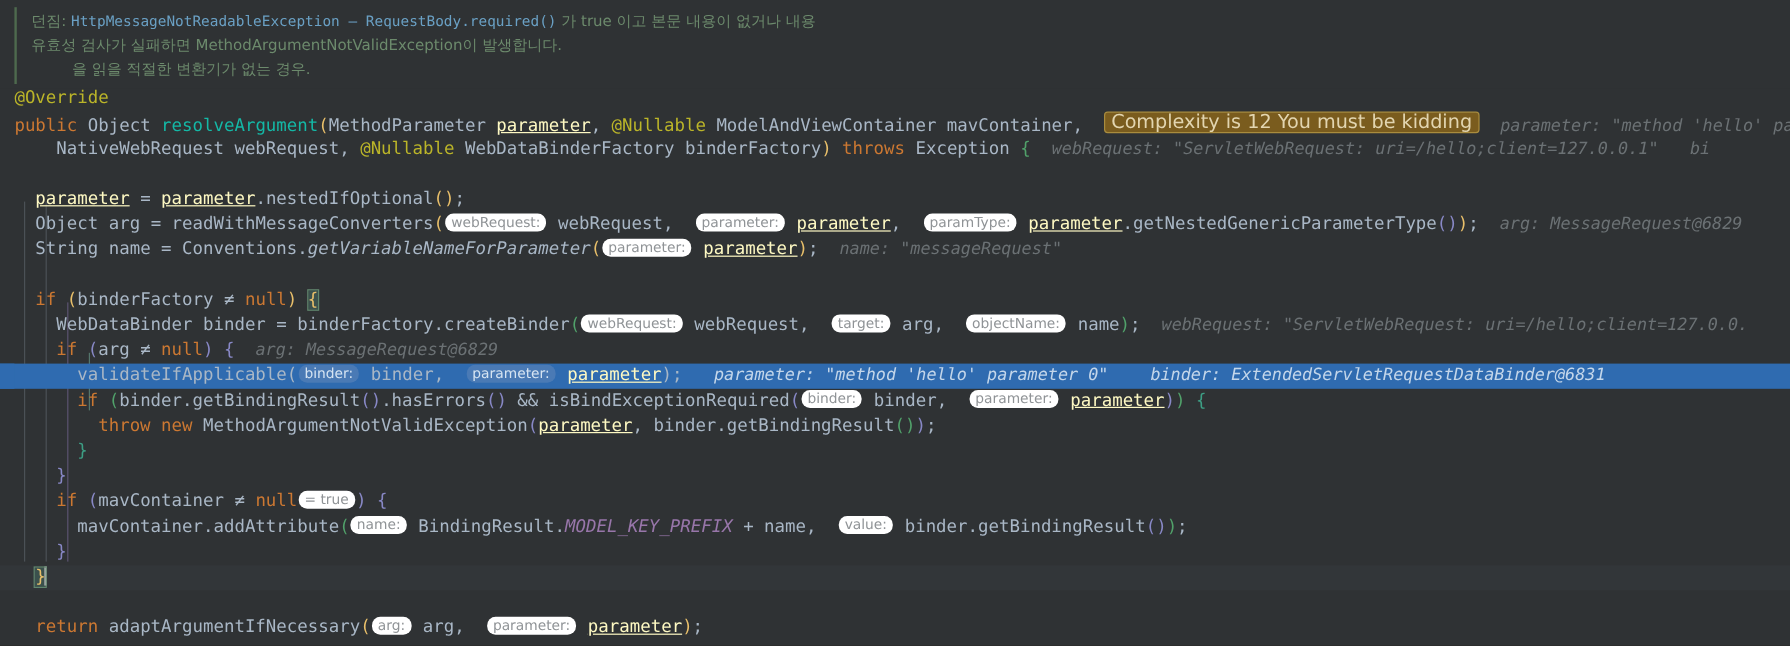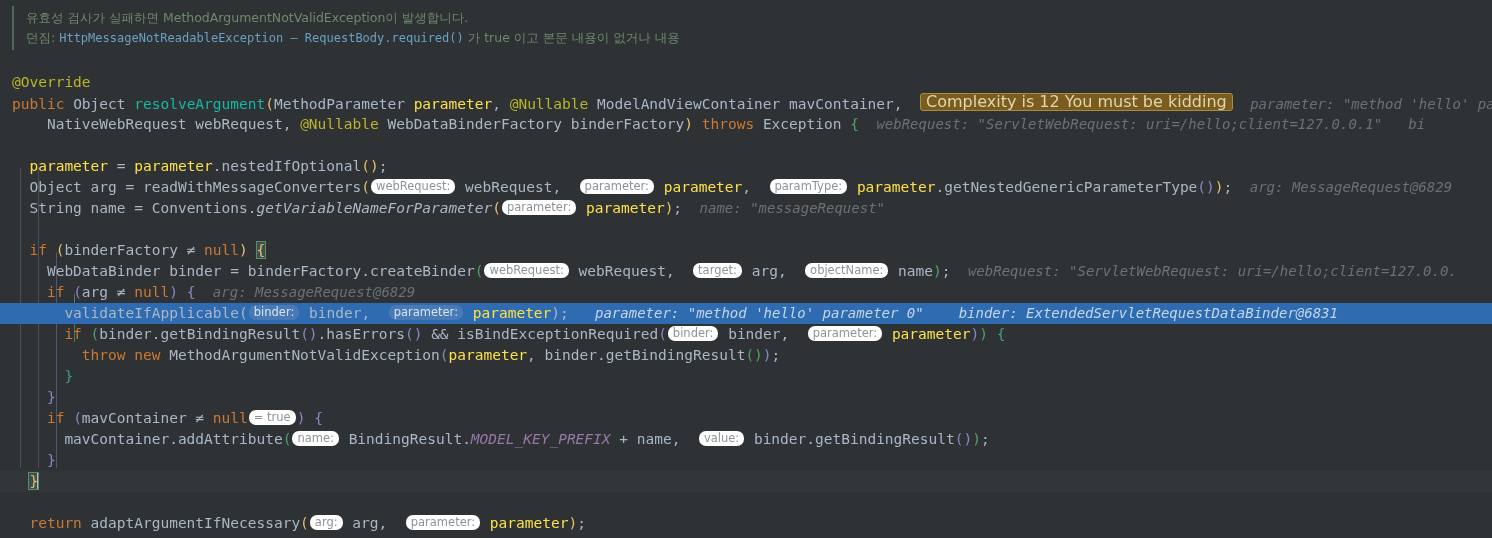--- a/index.html
+++ b/index.html
@@ -98,21 +98,21 @@
   .guide.g-purple { background: #5b5470; }
 
   
   .kw      { color: #cc7832; }
   .anno    { color: #bbb529; }       
   .meth    { color: #14b8a6; }       
   .methc   { color: #a9b7c6; }
   .cls     { color: #a9b7c6; }
   .fld     { color: #9876aa; font-style: italic; margin-top: 22px; }
   .stat    { color: #a9b7c6; font-style: italic; text-align: right; }
-  .param-u { color: #fde047; }
+  .param-u { color: #fef9c3; text-decoration: underline; }
   .paren-y { color: #e8bf6a; }
   .paren-v { color: #8888c6; }
   .paren-g { color: #51a16a; }
   .brace-y { color: #e8bf6a; }
   .brace-g { color: #51a16a; }
   .brace-v { color: #8888c6; }
   .brace-t { color: #3d9e84; }
   .op      { color: #a9b7c6; }
 
   
@@ -172,22 +172,23 @@
     color: #c3d6ea;
   }
 </style>
 </head>
 <body>
 
 <div id="editor">
 
   <div class="note-block">
     <div class="note-bar"></div>
+    <div class="note-line"><span>던짐: </span><span class="note-code">HttpMessageNotReadableException – RequestBody.required()</span><span> 가 true 이고 본문 내용이 없거나 내용</span></div>
     <div class="note-line">유효성 검사가 실패하면 MethodArgumentNotValidException이 발생합니다.</div>
-    <div class="note-line"><span>던짐: </span><span class="note-code">HttpMessageNotReadableException – RequestBody.required()</span><span> 가 true 이고 본문 내용이 없거나 내용</span></div>
+    <div class="note-line indent2">을 읽을 적절한 변환기가 없는 경우.</div>
   </div>
 
   <div class="code-area">
 
     <div class="guide" style="left:20px; top:96px; height:300px;"></div>
     <div class="guide" style="left:38px; top:96px; height:300px;"></div>
     <div class="guide g-purple" style="left:56px; top:180px; height:216px;"></div>
     <div class="guide g-teal" style="left:74px; top:222px; height:48px;"></div>
 
     <div class="code-line"><span class="anno">@Override</span></div>

